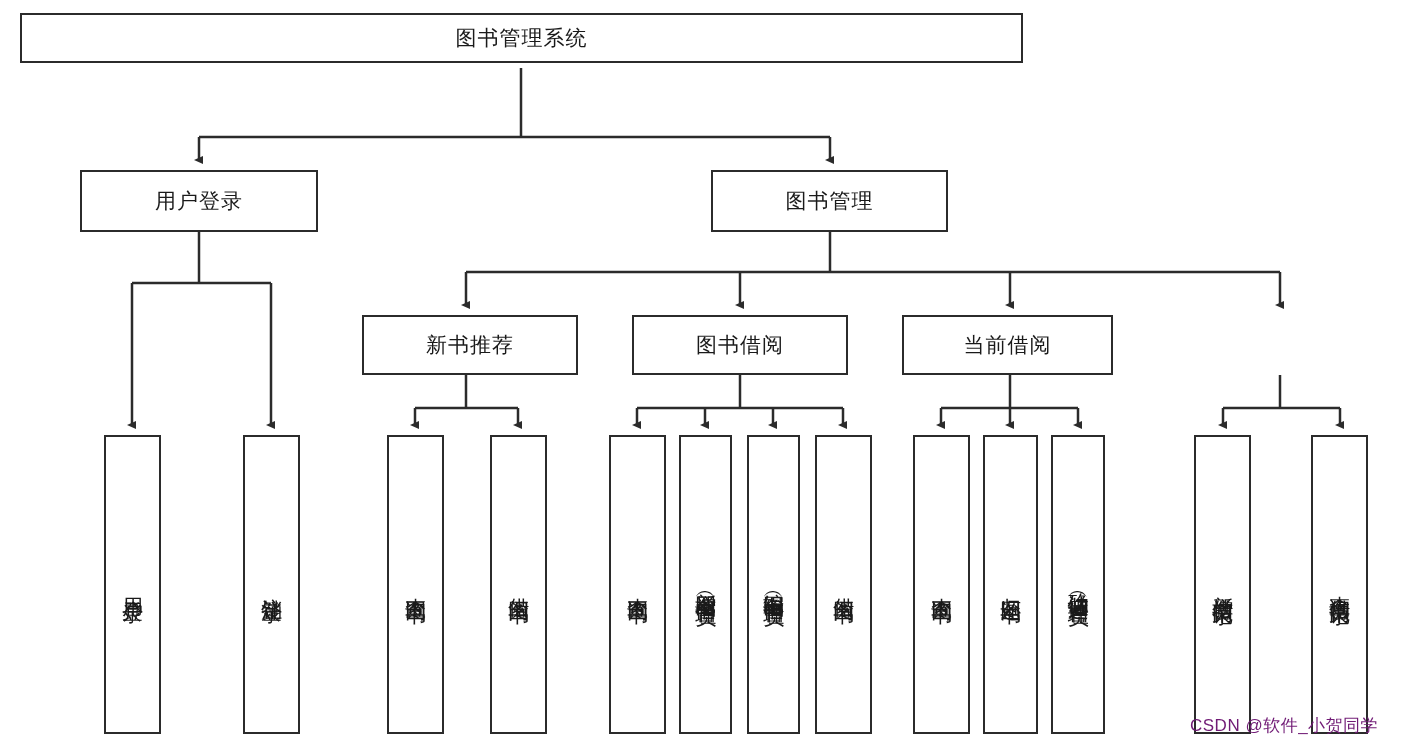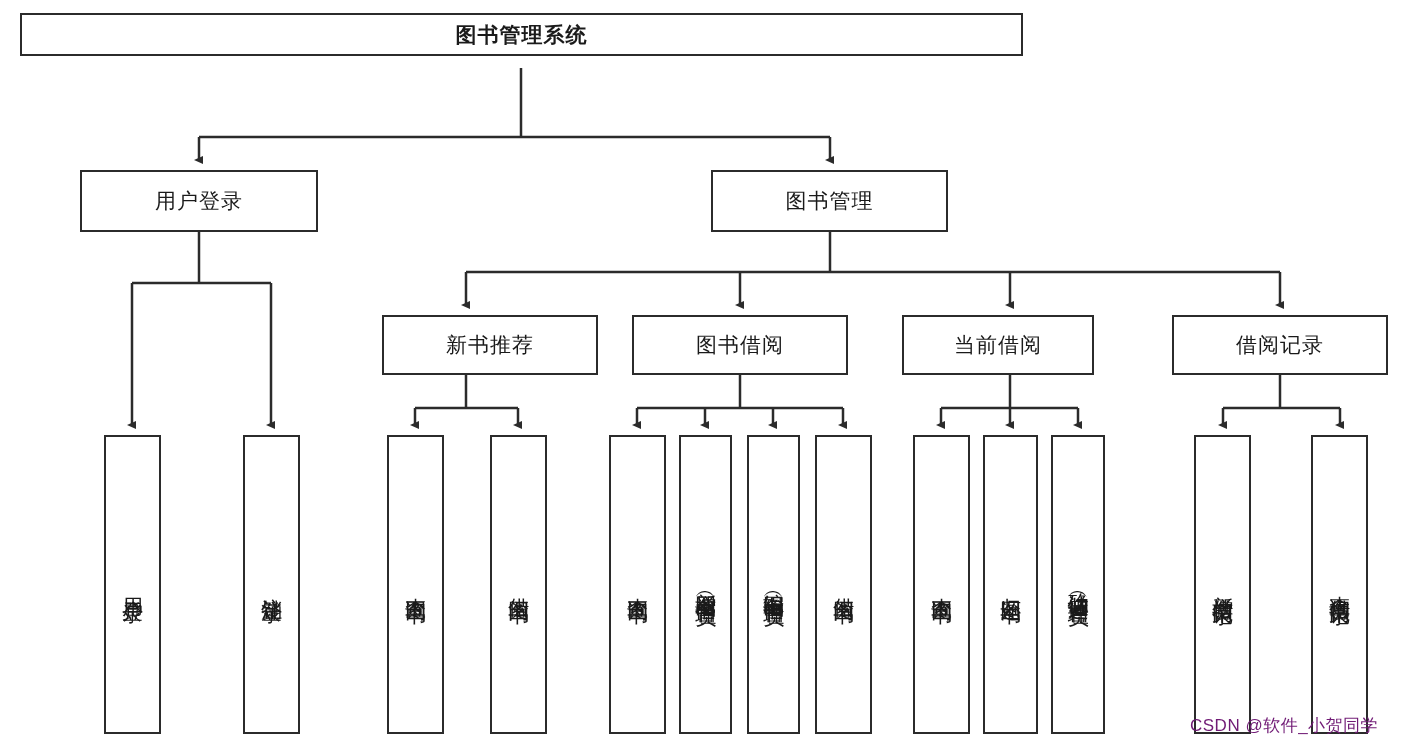--- a/index.html
+++ b/index.html
@@ -112,47 +112,44 @@
       <path d="M1010,408 L1010,425" marker-end="url(#arrow)"></path>
       <path d="M1078,408 L1078,425" marker-end="url(#arrow)"></path>
 
       <path d="M1280,375 L1280,408"></path>
       <path d="M1223,408 L1340,408"></path>
       <path d="M1223,408 L1223,425" marker-end="url(#arrow)"></path>
       <path d="M1340,408 L1340,425" marker-end="url(#arrow)"></path>
     </g>
   </svg>
 
-  <div class="node horiz root" style="left:20px; top:13px; width:1003px; height:43px;font-weight:bold;">
+  <div class="node horiz root" style="left:20px; top:13px; width:1003px; height:50px;">
     <span>图书管理系统</span>
   </div>
 
   <div class="node horiz" style="left:80px; top:170px; width:238px; height:62px;">
     <span>用户登录</span>
   </div>
 
   <div class="node horiz" style="left:711px; top:170px; width:237px; height:62px;align-items:center;">
     <span>图书管理</span>
   </div>
 
-  <div class="node horiz" style="left:362px; top:315px; width:216px; height:60px;margin-left:20px;">
+  <div class="node horiz" style="left:362px; top:315px; width:216px; height:60px;">
     <span>新书推荐</span>
   </div>
 
   <div class="node horiz" style="left:632px; top:315px; width:216px; height:60px;text-align:right;">
     <span>图书借阅</span>
   </div>
 
-  <div class="node horiz" style="left:902px; top:315px; width:192px; height:60px;">
+  <div class="node horiz" style="left:902px; top:315px; width:211px; height:60px;">
     <span>当前借阅</span>
   </div>
 
-  <div class="node horiz" style="left:1172px; top:315px; width:216px; height:60px;">
-    <span>借阅记录</span>
-  </div>
 
   <div class="node vert" style="left:104px; top:435px; width:57px; height:299px;">
     <span class="vtext">用户登录</span>
   </div>
 
   <div class="node vert" style="left:243px; top:435px; width:57px; height:299px;">
     <span class="vtext">注销登录</span>
   </div>
 
   <div class="node vert" style="left:387px; top:435px; width:57px; height:299px;">

